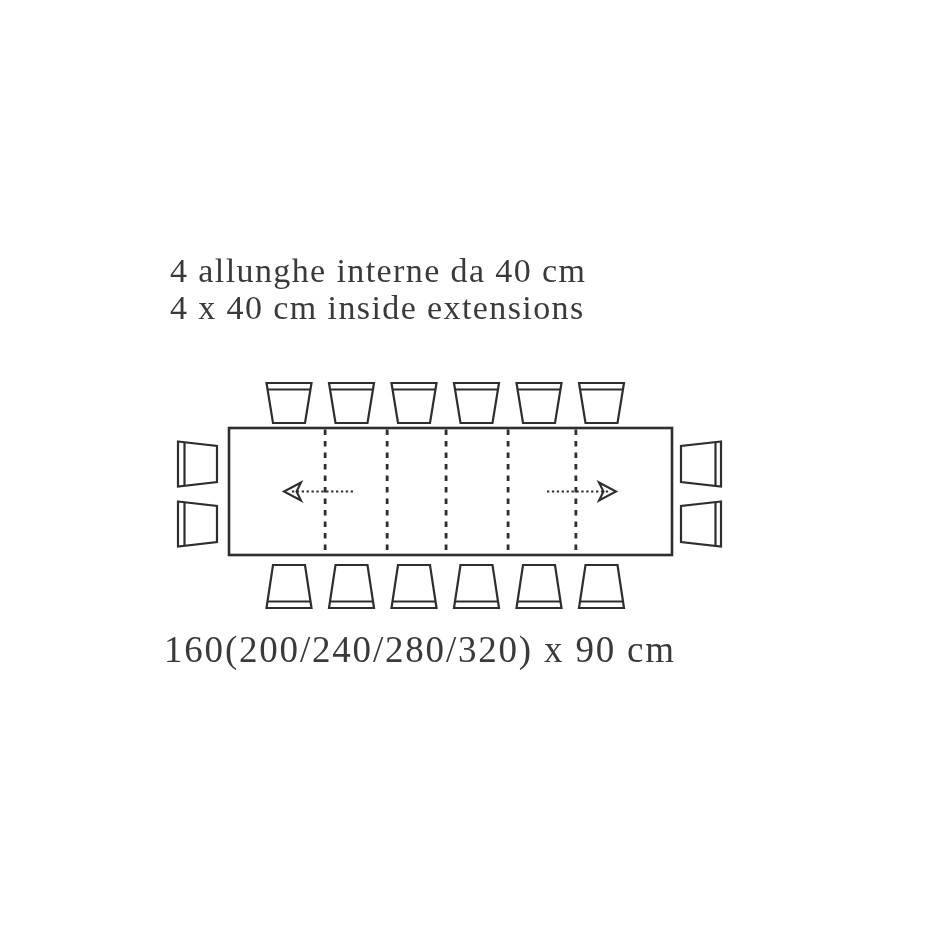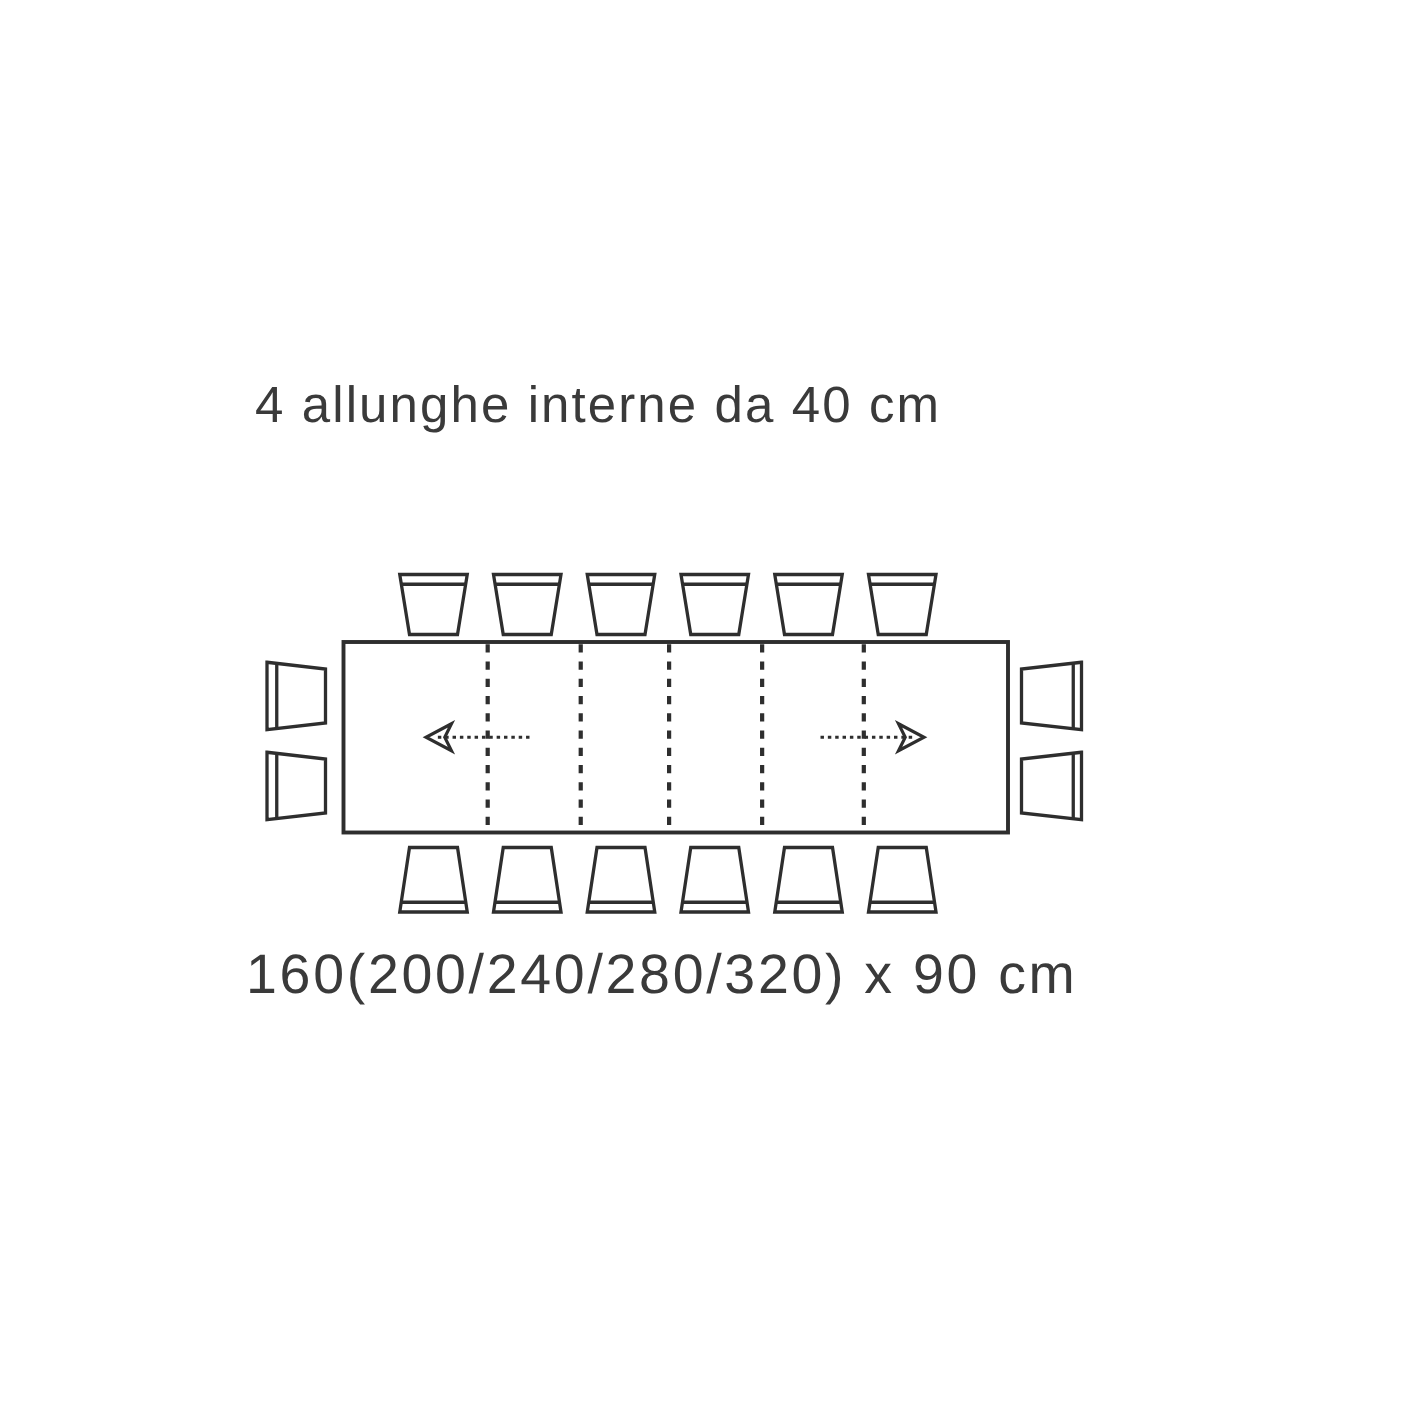--- a/index.html
+++ b/index.html
@@ -6,21 +6,21 @@
     margin: 0;
     padding: 0;
     background: var(--bg, #ffffff);
   }
   .canvas {
     position: relative;
     width: 950px;
     height: 813px;
     overflow: hidden;
     background: var(--bg, #ffffff);
-    font-family: Liberation Sans, sans-serif;
+    font-family: Liberation Serif, serif;
     color: var(--ink, #3a3a3a);
   }
   .title-block {
     position: absolute;
     left: 170px;
     top: 252px;
     font-size: 34px;
     line-height: 37px;
     font-weight: 300;
     letter-spacing: 1.4px;
@@ -44,20 +44,21 @@
     white-space: nowrap;
   }
 </style>
 </head>
 <body>
 
 <div class="canvas">
 
   <div class="title-block">
     <div>4 allunghe interne da 40 cm</div>
+    <div>4 x 40 cm inside extensions</div>
   </div>
 
   <svg class="diagram-svg" id="diagram" viewBox="0 0 950 950" xmlns="http://www.w3.org/2000/svg">
       <polygon stroke="#2e2e2e" stroke-width="2.2" stroke-linejoin="miter" fill="#ffffff" points="266.5,383 311.5,383 305,423 273,423"></polygon>
       <line stroke="#2e2e2e" stroke-width="2.2" stroke-linejoin="miter" x1="267.7" y1="389.5" x2="310.3" y2="389.5"></line>
       <polygon stroke="#2e2e2e" stroke-width="2.2" stroke-linejoin="miter" fill="#ffffff" points="329,383 374,383 367.5,423 335.5,423"></polygon>
       <line stroke="#2e2e2e" stroke-width="2.2" stroke-linejoin="miter" x1="330.2" y1="389.5" x2="372.8" y2="389.5"></line>
       <polygon stroke="#2e2e2e" stroke-width="2.2" stroke-linejoin="miter" fill="#ffffff" points="391.5,383 436.5,383 430,423 398,423"></polygon>
       <line stroke="#2e2e2e" stroke-width="2.2" stroke-linejoin="miter" x1="392.7" y1="389.5" x2="435.3" y2="389.5"></line>
       <polygon stroke="#2e2e2e" stroke-width="2.2" stroke-linejoin="miter" fill="#ffffff" points="454,383 499,383 492.5,423 460.5,423"></polygon>

